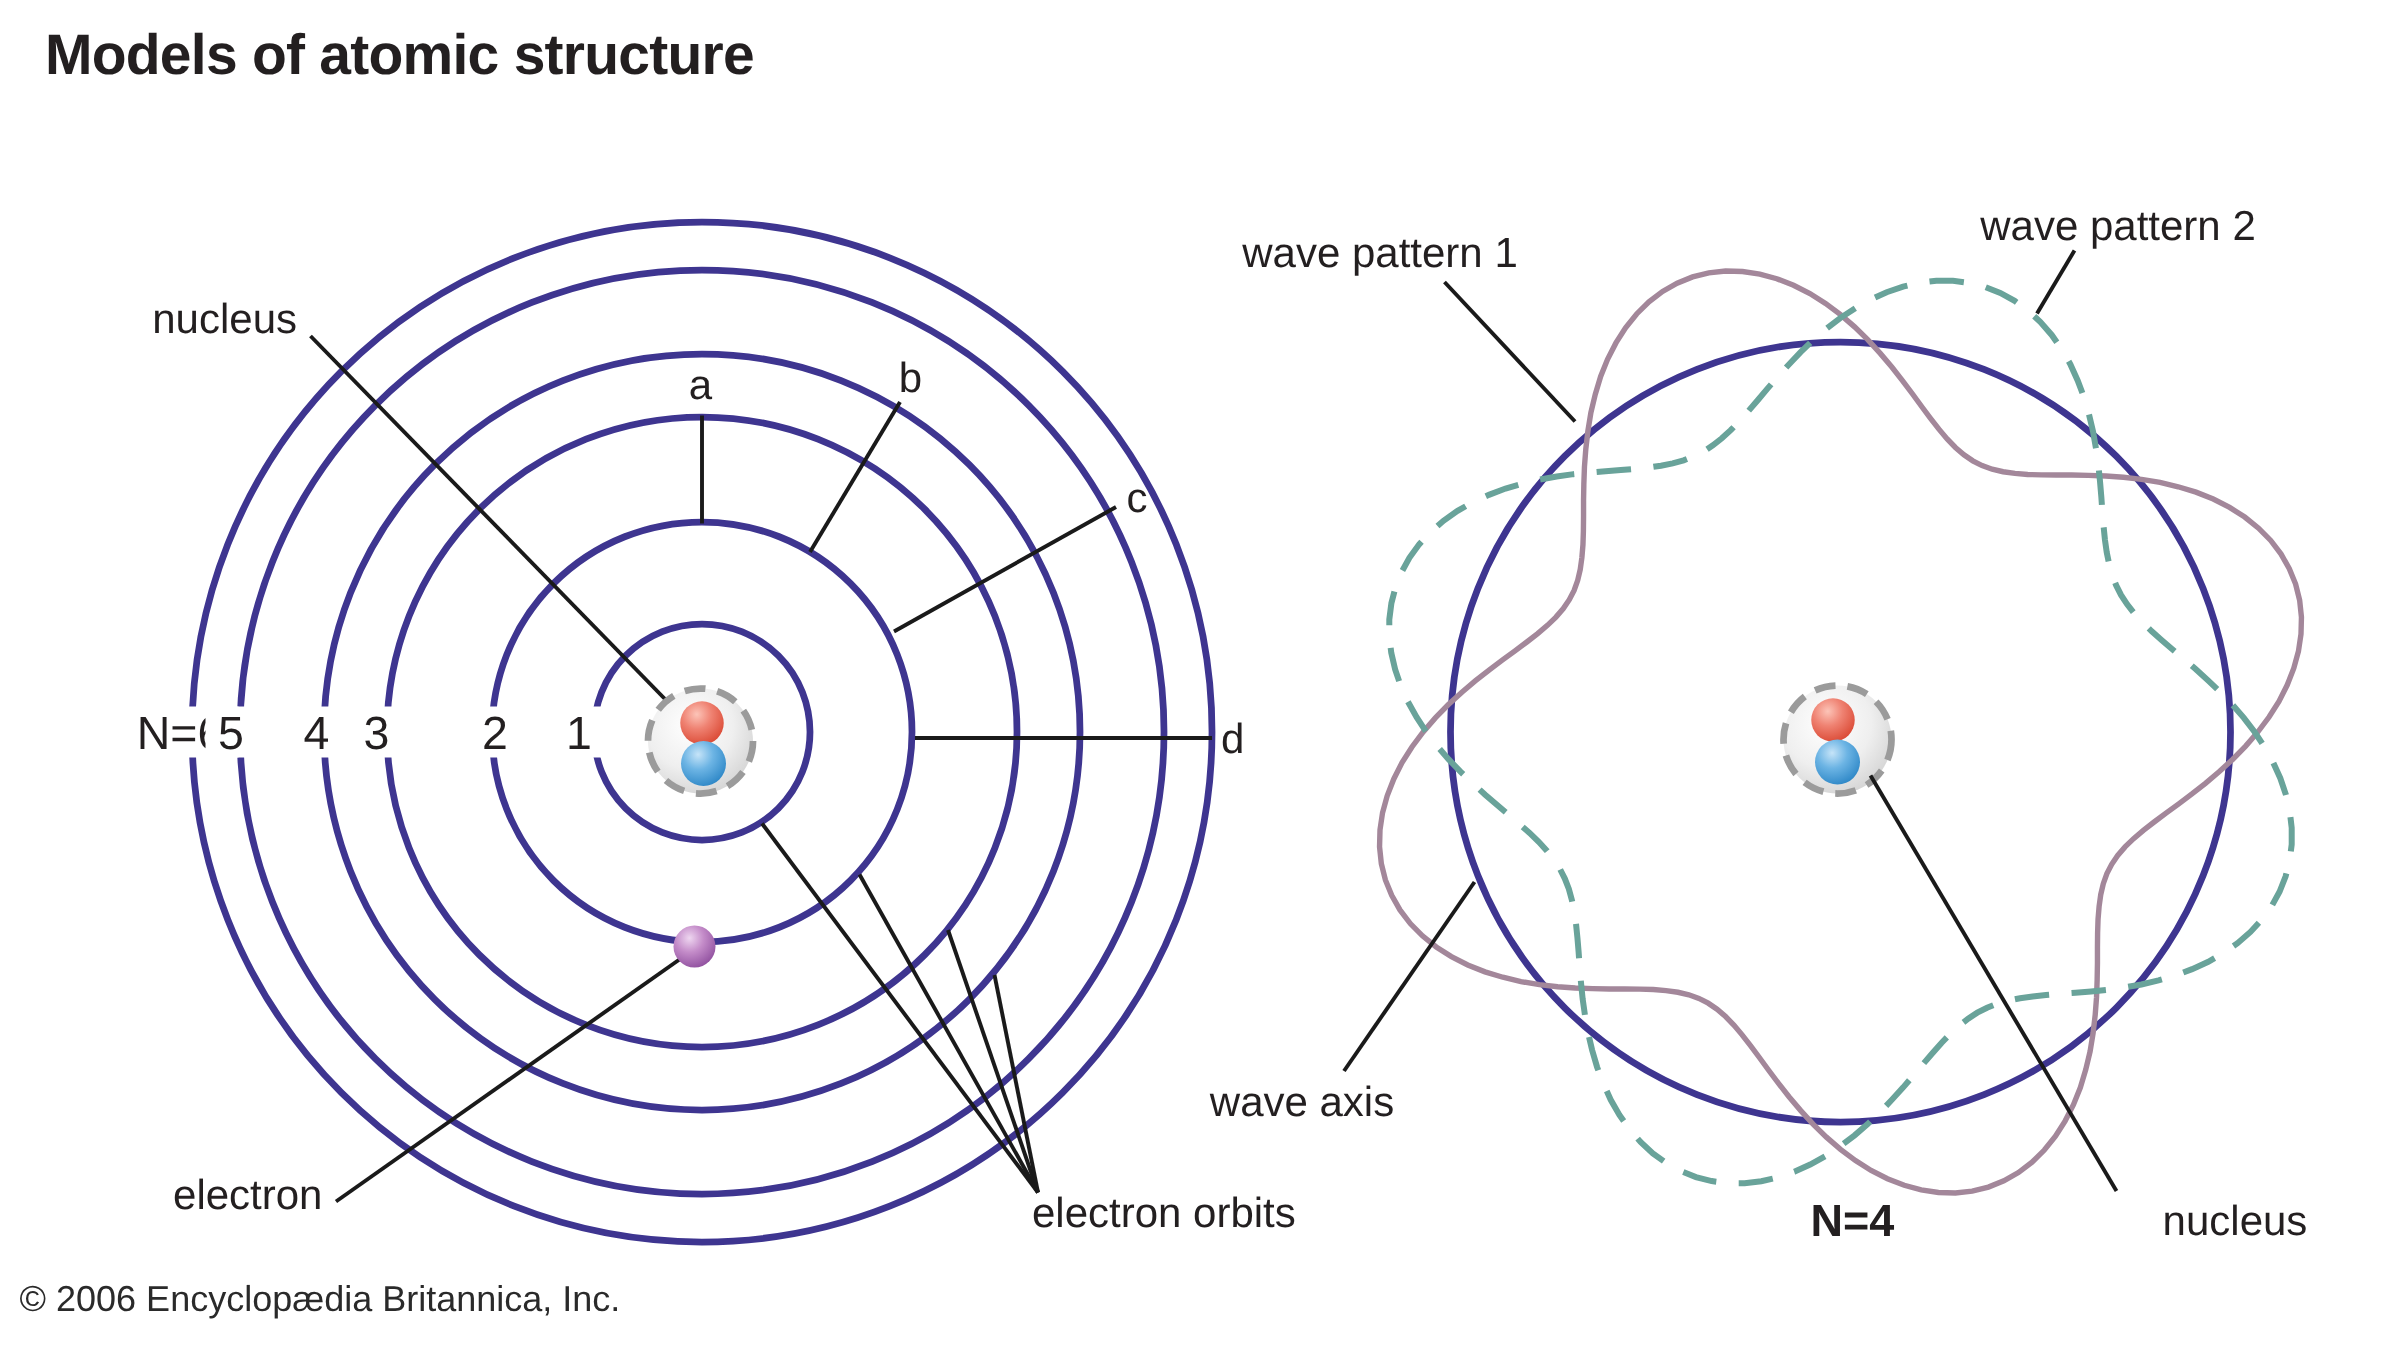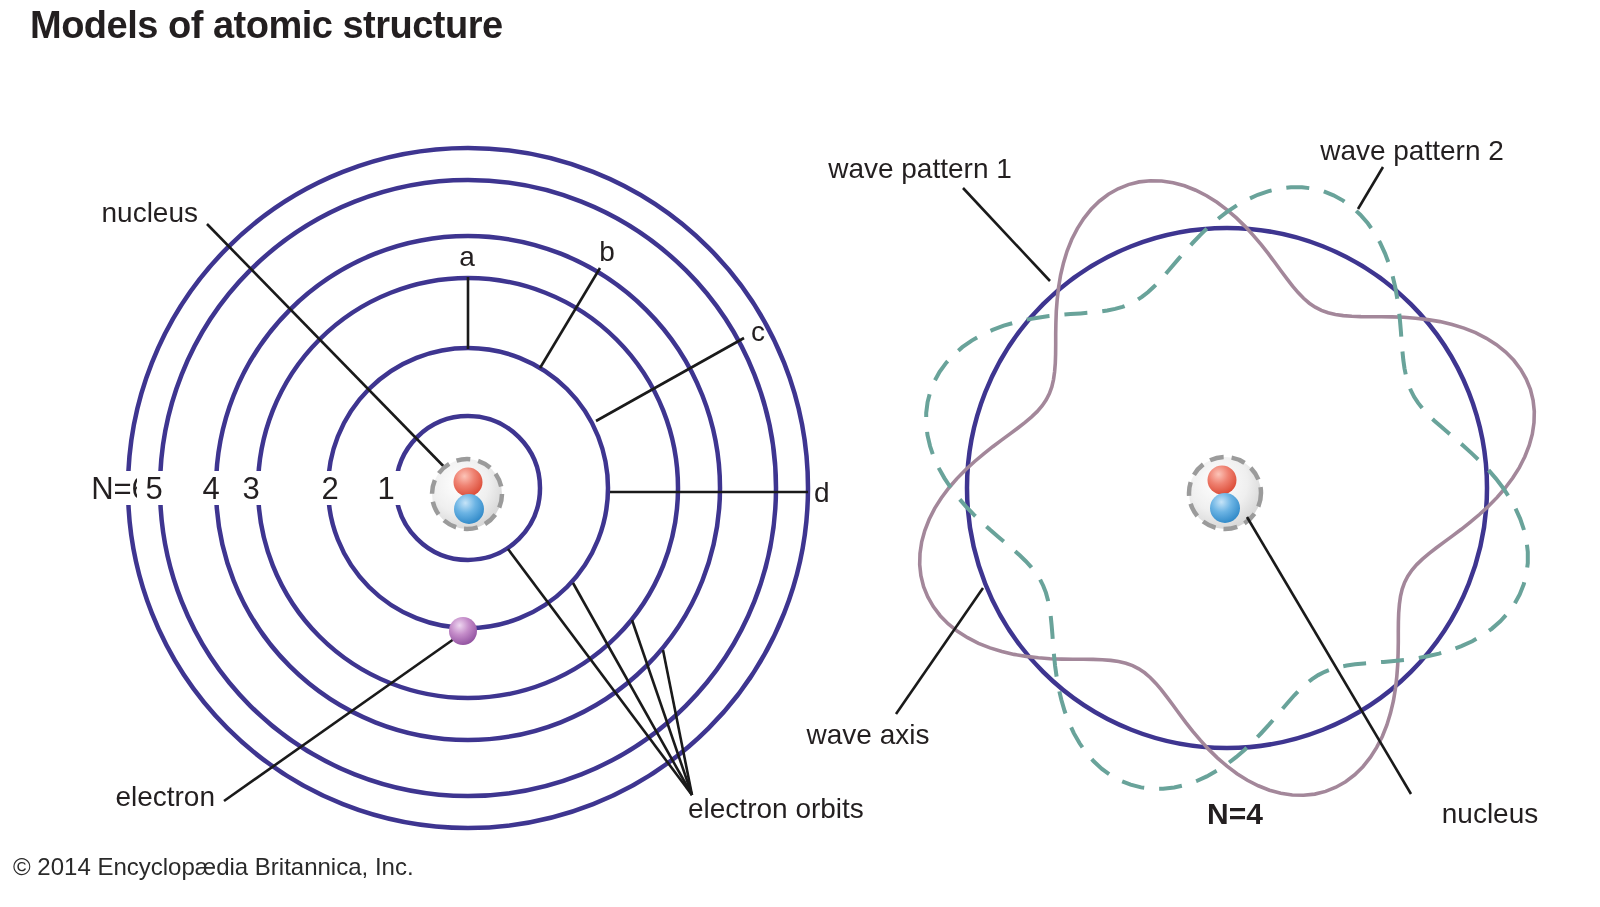--- a/index.html
+++ b/index.html
@@ -2,21 +2,21 @@
 <html style="--orbit: #3e3590; --wave1: #a3879a; --wave2: #69a39a; --line: #1a1a1a; --text: #231f20;"><head>
 <meta charset="utf-8">
 <style>
   :root{
     --orbit:#3e3590; --wave1:#a3879a; --wave2:#69a39a;
     --line:#1a1a1a; --text:#231f20;
   }
   html,body{margin:0;padding:0;background:#fff;}
   #canvas{position:relative;width:1600px;height:907px;background:#ffffff;overflow:hidden;
           font-family:"Liberation Sans", sans-serif;color:var(--text);}
-  #page-title{position:absolute;left:30px;top:4px;font-size:38px;font-weight:bold;letter-spacing:-0.5px;}
+  #page-title{position:absolute;left:30px;top:16px;font-size:38px;font-weight:bold;letter-spacing:-0.5px;}
   #copyright{position:absolute;left:13px;top:853px;font-size:24px;color:#2a2a2a;}
   svg{position:absolute;left:0;top:0;}
   svg text{font-family:"Liberation Sans", sans-serif;fill:var(--text);font-size:28px;}
   text.orbit-num{font-size:31px;}
   text.bold{font-weight:bold;font-size:30px;}
   .ptr{stroke:var(--line);stroke-width:2.6;fill:none;}
 </style>
 </head>
 <body>
 
@@ -117,14 +117,14 @@
 
     <line class="ptr" x1="896" y1="714" x2="983" y2="588"></line>
     <text x="868" y="744" text-anchor="middle">wave axis</text>
 
     <text x="1235" y="824" text-anchor="middle" class="bold">N=4</text>
 
     <line class="ptr" x1="1247" y1="517" x2="1411" y2="794"></line>
     <text x="1490" y="823" text-anchor="middle">nucleus</text>
   </svg>
 
-  <div id="copyright">© 2014 Encyclopædia Britannica, Inc.</div>
+  <div id="copyright">© 2006 Encyclopædia Britannica, Inc.</div>
 </div>
 
 </body></html>

